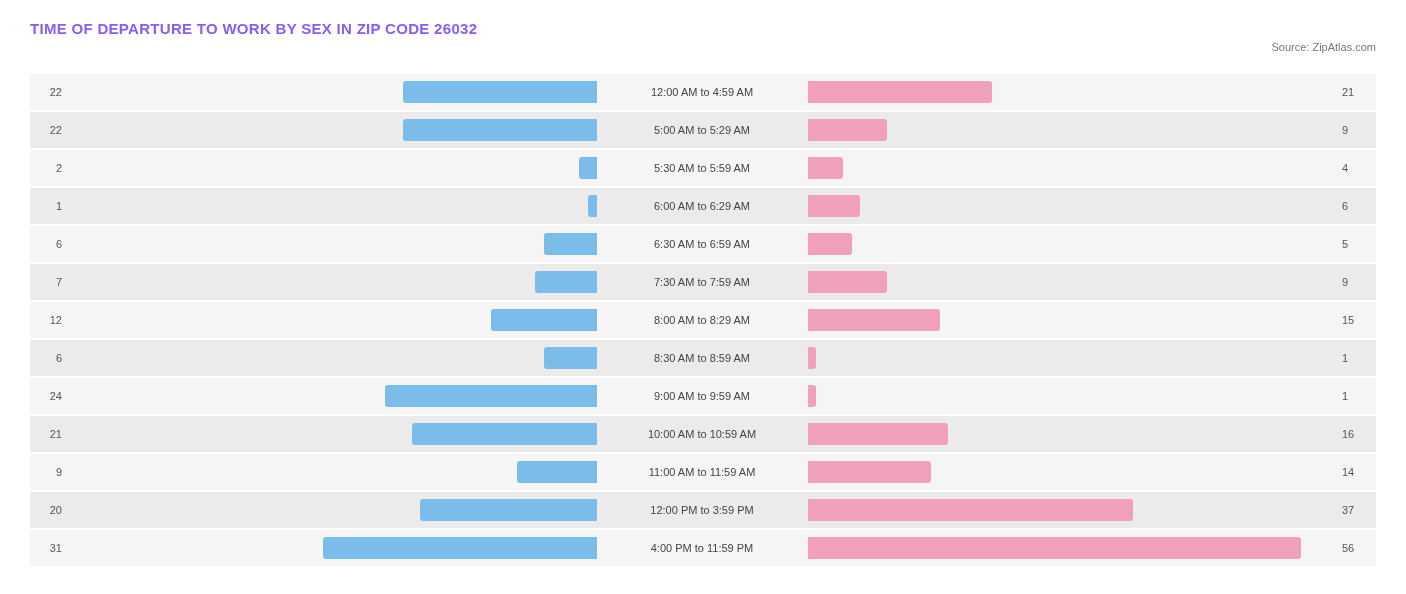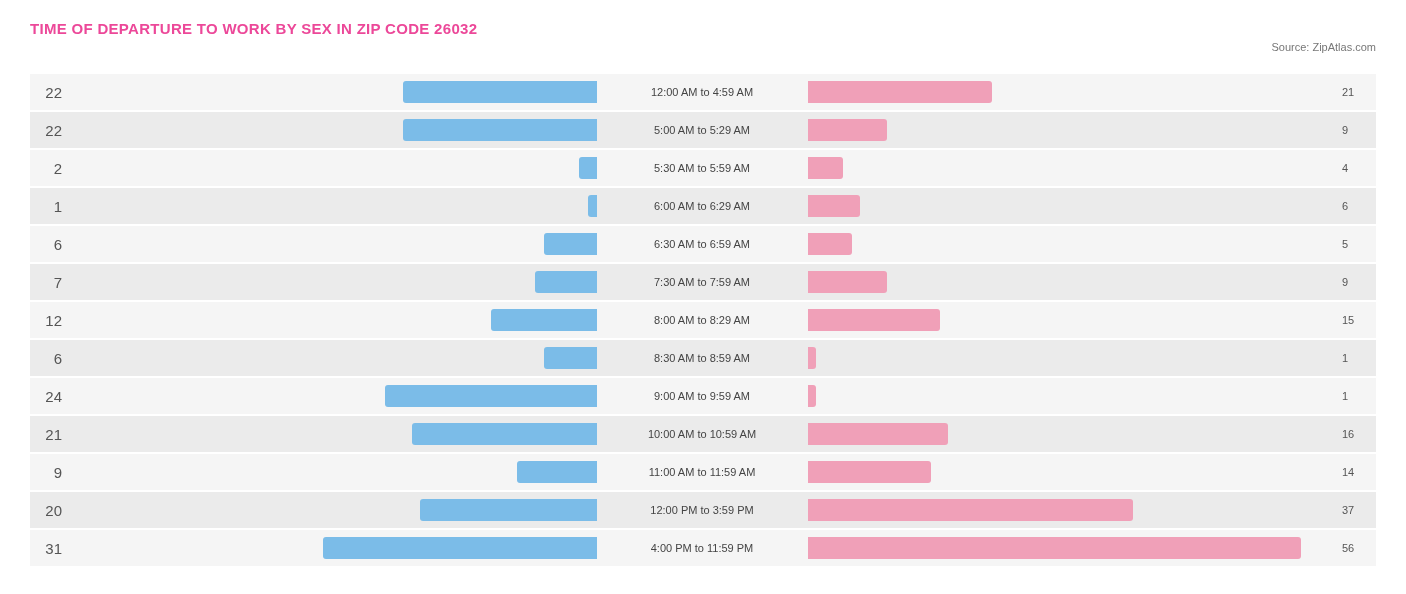--- a/index.html
+++ b/index.html
@@ -6,21 +6,21 @@
     body {
       background: #fff;
       font-family: Arial, sans-serif;
       width: 1406px;
       min-height: 594px;
       padding: 20px 30px 30px 30px;
     }
     .chart-title {
       font-size: 15px;
       font-weight: bold;
-      color: #ec4899;
+      color: #8b5cf6;
       margin-bottom: 4px;
       text-transform: uppercase;
       letter-spacing: 0.3px;
     }
     .source {
       font-size: 11px;
       color: #777;
       text-align: right;
       margin-bottom: 21px;
     }
@@ -36,21 +36,21 @@
     }
     .row:nth-child(odd) {
       background: #f5f5f5;
     }
     .row:nth-child(even) {
       background: #ebebeb;
     }
     .left-val {
       width: 38px;
       text-align: right;
-      font-size: 15px;
+      font-size: 11px;
       color: #555;
       padding-right: 6px;
       flex-shrink: 0;
     }
     .male-bar {
       background: #7bbce8;
       height: 22px;
       border-radius: 3px 0 0 3px;
       display: flex;
       align-items: center;

